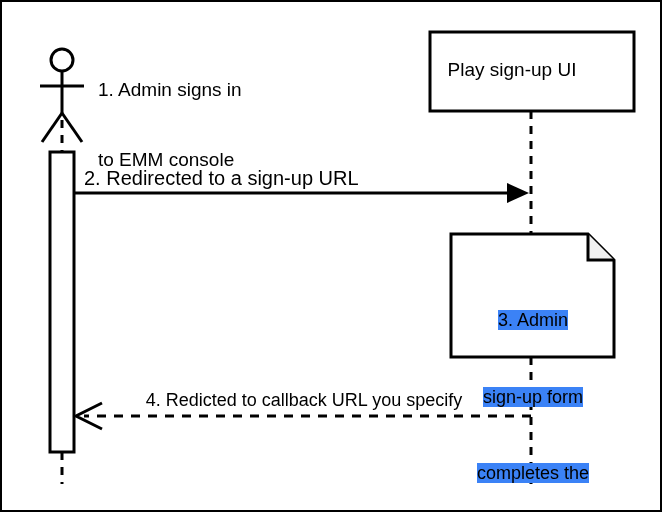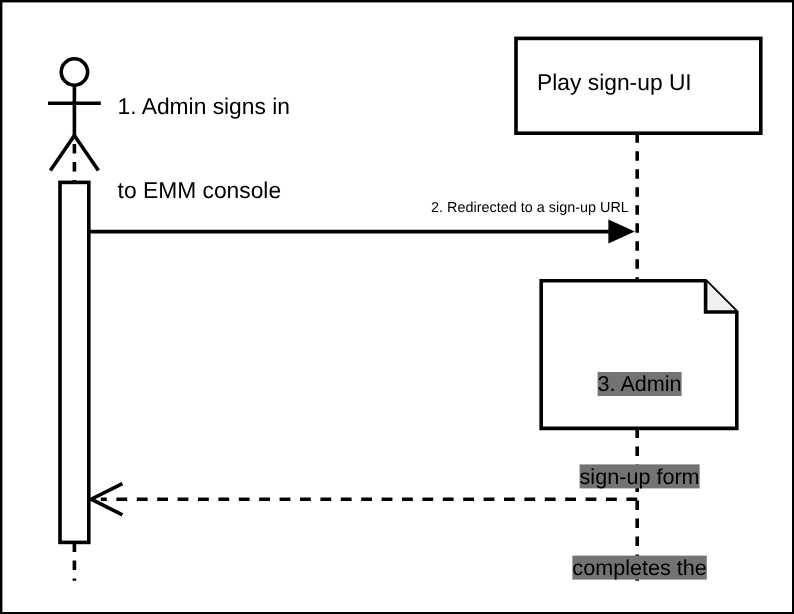--- a/index.html
+++ b/index.html
@@ -46,40 +46,40 @@
     left: 408px;
     top: 56px;
     width: 204px;
     text-align: center;
     font-size: 19px;
   }
   #message-2-label {
     left: 82px;
     top: 164px;
     width: 440px;
-    text-align: right;
-    font-size: 12px;
+    text-align: left;
+    font-size: 20px;
   }
   #message-4-label {
     left: 76px;
     top: 388px;
     width: 452px;
     text-align: center;
     font-size: 18px;
   }
   #note-text {
     left: 452px;
     top: 255px;
     width: 158px;
     text-align: center;
     font-size: 18px;
     line-height: 1.42;
   }
   #note-text span {
-    background: #737373;
+    background: #3b82f6;
   }
 </style>
 </head>
 <body>
 
 <div id="diagram-canvas">
 
   <svg id="diagram-svg" viewBox="0 0 662 512" xmlns="http://www.w3.org/2000/svg">
 
     <g>
@@ -119,20 +119,21 @@
 
   <div class="txt" id="actor-caption">
     <div>1. Admin signs in</div>
     <div>to EMM console</div>
   </div>
 
   <div class="txt" id="participant-label">Play sign-up UI</div>
 
   <div class="txt" id="message-2-label">2. Redirected to a sign-up URL</div>
 
+  <div class="txt" id="message-4-label">4. Redicted to callback URL you specify</div>
 
   <div class="txt" id="note-text">
     <div><span>3. Admin</span></div>
     <div><span>sign-up form</span></div>
     <div><span>completes the</span></div>
   </div>
 
 </div>
 
 </body></html>

